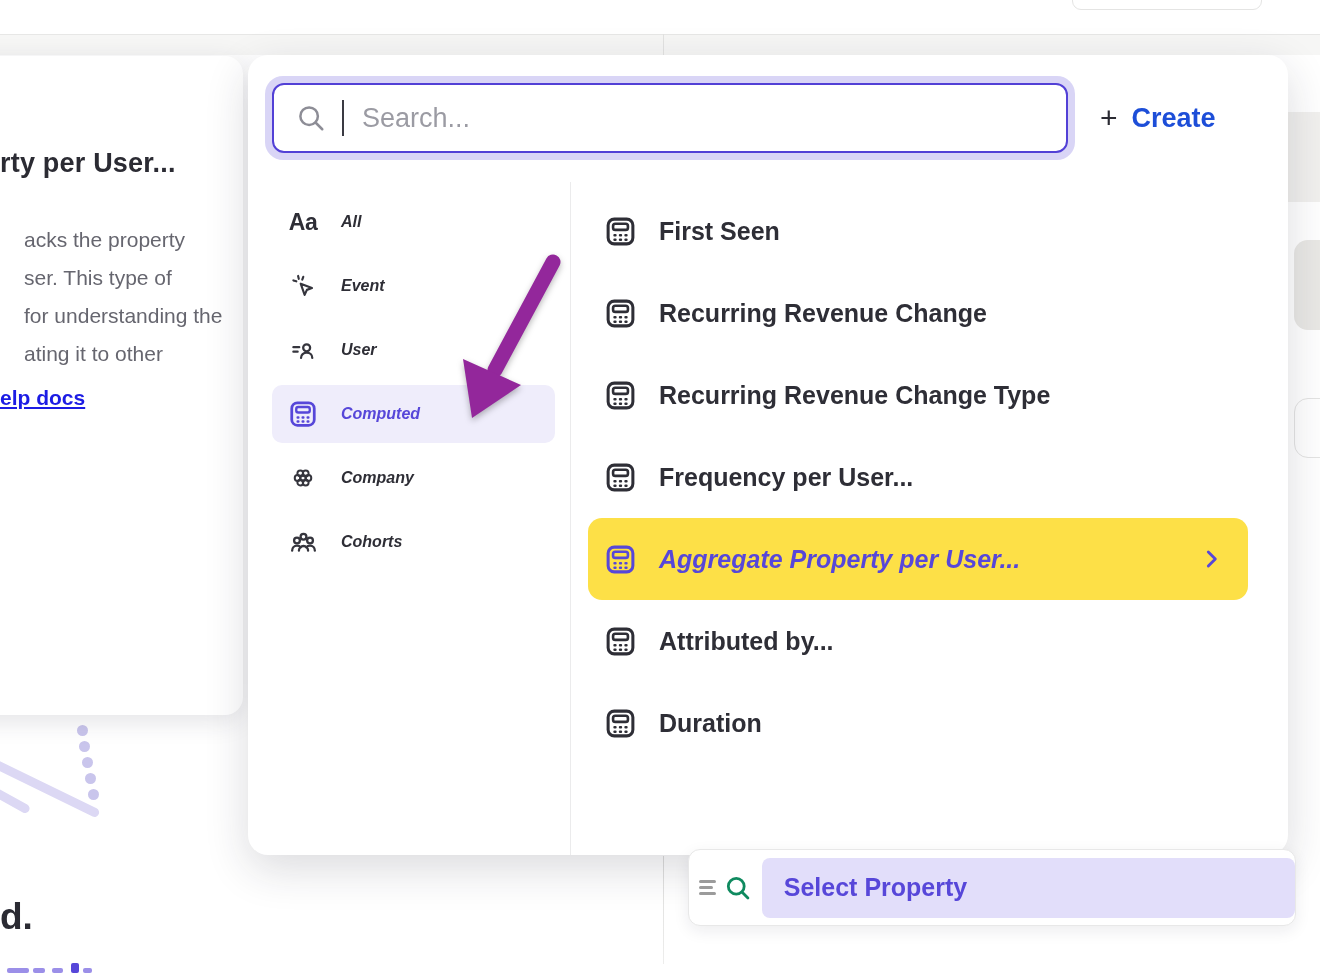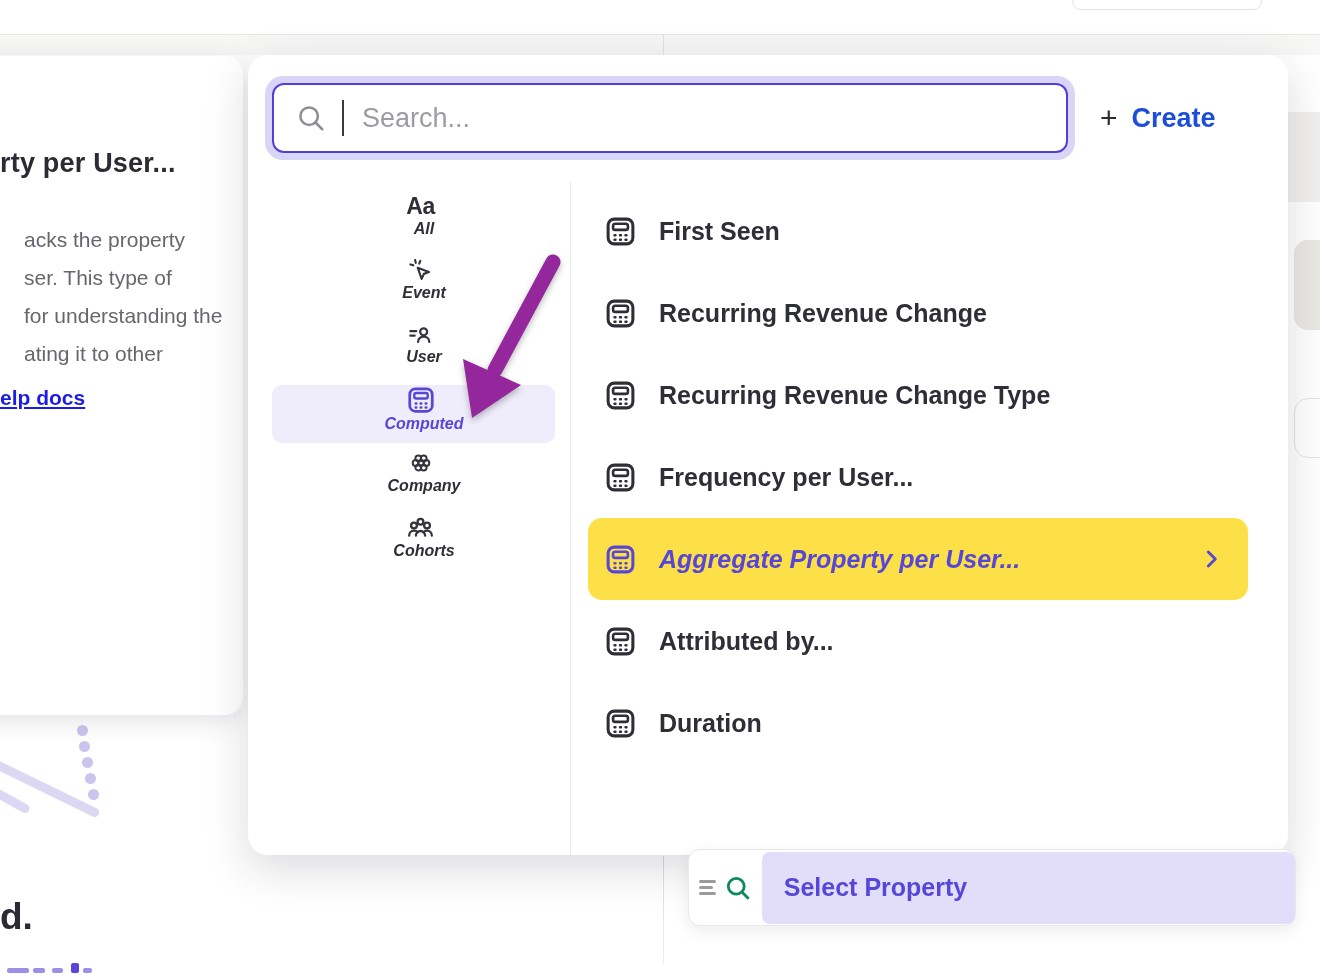--- a/index.html
+++ b/index.html
@@ -53,21 +53,21 @@
      font-family:"Liberation Sans", sans-serif; margin-left:18px; background:transparent; }
   .search-input::placeholder { color:#9b9ba3; }
 
   .create-btn { position:absolute; left:852px; top:38px; height:50px; display:flex; align-items:center;
      gap:14px; cursor:pointer; }
   .create-plus { font-size:30px; color:#2b2b33; font-weight:400; line-height:1; }
   .create-label { font-size:27px; color:#1d4ed8; font-weight:600; }
 
   
   .cat-row { position:absolute; left:24px; width:283px; height:58px; display:flex;
-     align-items:center; border-radius:10px; cursor:pointer; color:#2e2e36;flex-direction:column; }
+     align-items:center; border-radius:10px; cursor:pointer; color:#2e2e36; }
   .cat-row .cat-icon { width:34px; margin-left:14px; display:flex; justify-content:center;
      align-items:center; color:#35353d; }
   .cat-row .cat-label { margin-left:21px; font-size:16px; font-weight:600; color:#2e2e36;font-style:italic; }
   .cat-row.selected { background:#efedfb; }
   .cat-row.selected .cat-icon,
   .cat-row.selected .cat-label { color:#5747d9; }
   .aa-glyph { font-size:23px; font-weight:700; color:#2e2e36; letter-spacing:-.5px; }
 
   
   .item-row { position:absolute; left:340px; width:660px; height:82px; display:flex;
@@ -84,21 +84,21 @@
      filter:drop-shadow(0 3px 3px rgba(0,0,0,.28)); }
 
   
   .prop-card { left:688px; top:849px; width:608px; height:77px; background:#fff;
      border:1px solid #e8e8e8; border-radius:12px; box-shadow:0 5px 16px rgba(30,30,50,.08);
      display:flex; align-items:center; }
   .hamburger { width:17px; margin-left:10px; cursor:grab; }
   .hamburger div { height:2.4px; background:#9b9b9b; border-radius:2px; margin:3.6px 0; }
   .hamburger div:nth-child(2){ width:14px; }
   .prop-card .mag { margin-left:8px; display:flex; }
-  .prop-pill { margin-left:10px; width:540px; height:72px; background:#e2defa; border-radius:8px;
+  .prop-pill { margin-left:10px; width:540px; height:60px; background:#e2defa; border-radius:8px;
      display:flex; align-items:center; cursor:pointer; }
   .prop-pill span { margin-left:22px; font-size:25px; font-weight:600; color:#5747d9; }
 </style>
 </head>
 <body>
 
 <div id="stage">
 
   <div class="abs top-band"></div>
   <div class="abs v-divider-top"></div>

